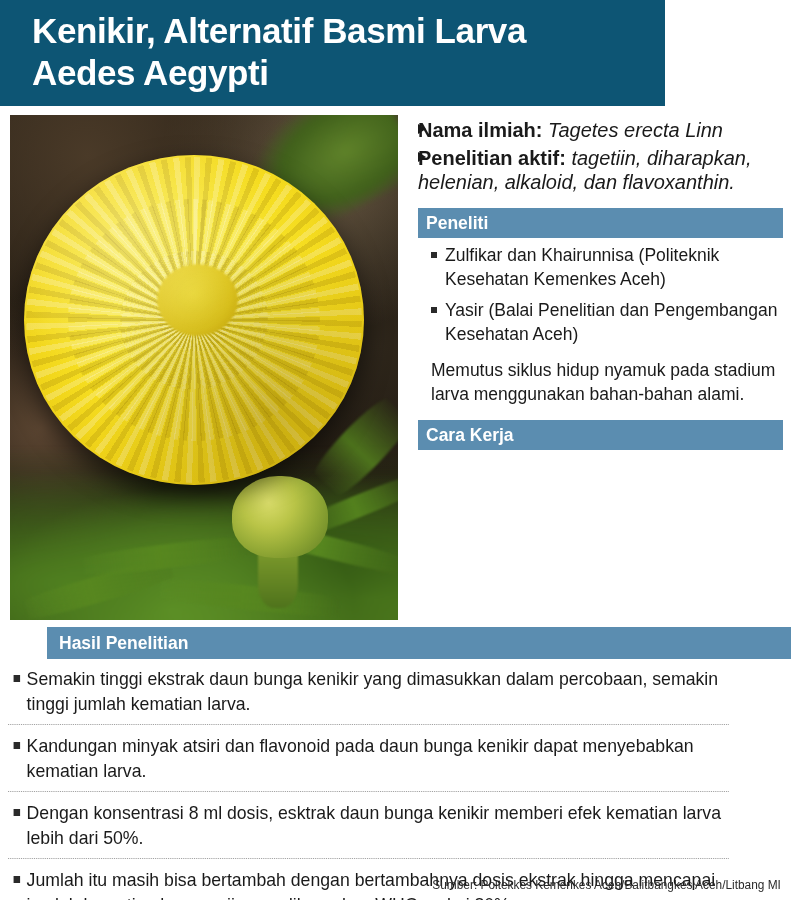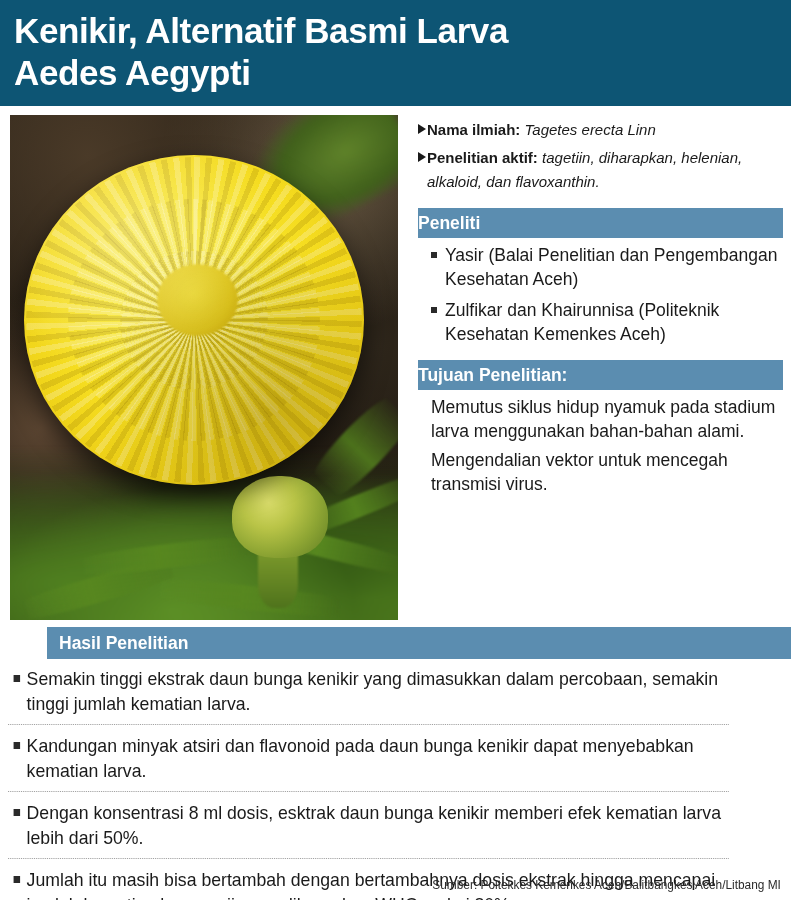--- a/index.html
+++ b/index.html
@@ -13,25 +13,25 @@
     font-family: "Liberation Sans", sans-serif;
     color: #1a1a1a;
     overflow: hidden;
     position: relative;
   }
 
   
   .titlebar {
     position: absolute;
     left: 0; top: 0;
-    width: 791px;
+    width: 665px;
     height: 106px;
     background: #0d5574;
     box-sizing: border-box;
-    padding: 10px 20px 0 14px;
+    padding: 10px 20px 0 32px;
   }
   .titlebar h1 {
     margin: 0;
     color: #ffffff;
     font-family: "Liberation Sans", sans-serif;
     font-weight: bold;
     font-size: 35px;
     line-height: 42px;
     letter-spacing: -0.4px;
     white-space: pre-line;
@@ -147,43 +147,43 @@
 
   
   .rightcol {
     position: absolute;
     left: 418px; top: 118px;
     width: 365px;
   }
   .factlist { margin: 0; padding: 0; list-style: none; }
   .factlist li {
     position: relative;
-    padding-left: 9px;
-    font-size: 15px;
+    padding-left: 0;
+    font-size: 20px;
     line-height: 24px;
     margin-bottom: 4px;
   }
   .tri {
     position: absolute;
     left: 0; top: 6px;
     width: 0; height: 0;
     border-left: 8px solid #1a1a1a;
     border-top: 5.5px solid transparent;
     border-bottom: 5.5px solid transparent;
   }
   .fact-label { font-weight: bold; }
   .it { font-style: italic; }
 
   .sectbar {
     background: #5b8db0;
     color: #ffffff;
     font-weight: bold;
     font-size: 17.5px;
     line-height: 26px;
-    padding: 2px 0 2px 0;
+    padding: 2px 0 2px 8px;
     margin-top: 14px;
     width: 365px;
     box-sizing: border-box;
   }
   .sectbody {
     padding: 5px 0 0 13px;
     font-size: 17.5px;
     line-height: 24px;
   }
   .sqlist { margin: 0; padding: 0; list-style: none; }
@@ -287,33 +287,32 @@
       <span class="fact-label">Penelitian aktif:</span>
       <span class="it">tagetiin, diharapkan, helenian, alkaloid, dan flavoxanthin.</span>
     </li>
   </ul>
 
   <div class="sectbar">Peneliti</div>
   <div class="sectbody">
     <ul class="sqlist">
       <li>
         <span class="sq"></span>
-        <span>Yasir (Balai Penelitian dan Pengembangan Kesehatan Aceh)</span>
+        <span>Zulfikar dan Khairunnisa (Politeknik Kesehatan Kemenkes Aceh)</span>
       </li>
       <li>
         <span class="sq"></span>
-        <span>Zulfikar dan Khairunnisa (Politeknik Kesehatan Kemenkes Aceh)</span>
+        <span>Yasir (Balai Penelitian dan Pengembangan Kesehatan Aceh)</span>
       </li>
     </ul>
   </div>
 
-  <div class="sectbar">Tujuan Penelitian:</div>
   <div class="sectbody">Memutus siklus hidup nyamuk pada stadium larva menggunakan bahan-bahan alami.</div>
 
-  <div class="sectbody">Mengendalian vektor untuk mencegah transmisi virus.</div>
+  <div class="sectbar">Cara Kerja</div>
 </div>
 
 <div class="resultsbar">Hasil Penelitian</div>
 <div class="results">
   <ul>
     <li>
       <span class="sq"></span>
       <span>Semakin tinggi ekstrak daun bunga kenikir yang dimasukkan dalam percobaan, semakin tinggi jumlah kematian larva.</span>
     </li>
     <li>

